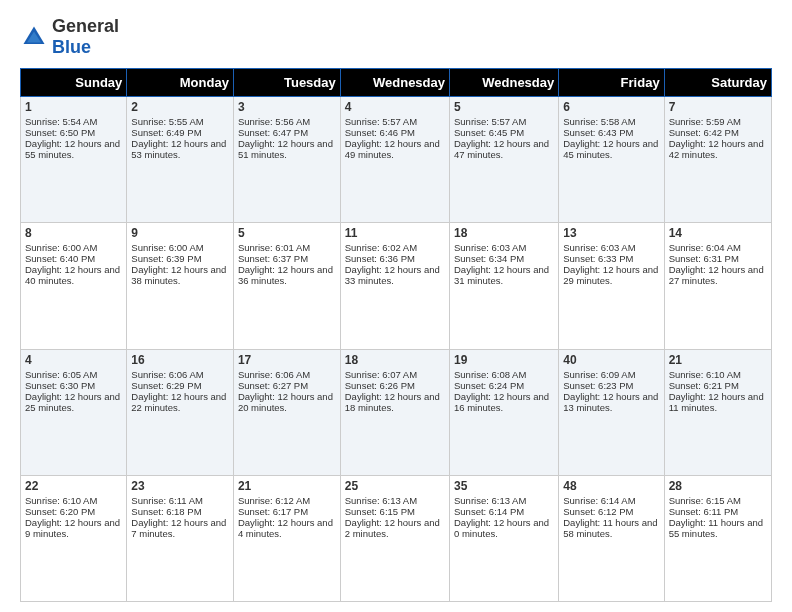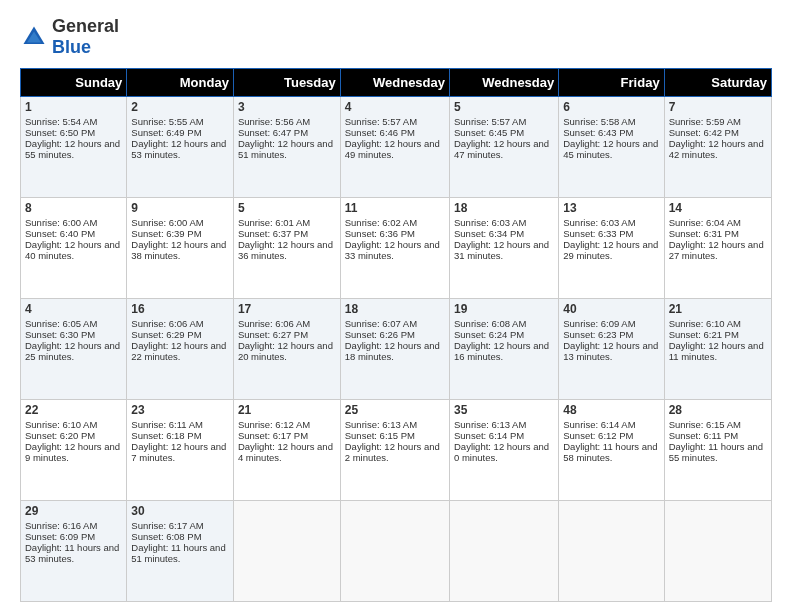--- a/index.html
+++ b/index.html
@@ -149,24 +149,15 @@
         </tr>
         <tr>
           <td><span class="day-num">22</span>Sunrise: 6:10 AM<br>Sunset: 6:20 PM<br>Daylight: 12 hours and 9 minutes.</td>
           <td><span class="day-num">23</span>Sunrise: 6:11 AM<br>Sunset: 6:18 PM<br>Daylight: 12 hours and 7 minutes.</td>
           <td><span class="day-num">21</span>Sunrise: 6:12 AM<br>Sunset: 6:17 PM<br>Daylight: 12 hours and 4 minutes.</td>
           <td><span class="day-num">25</span>Sunrise: 6:13 AM<br>Sunset: 6:15 PM<br>Daylight: 12 hours and 2 minutes.</td>
           <td><span class="day-num">35</span>Sunrise: 6:13 AM<br>Sunset: 6:14 PM<br>Daylight: 12 hours and 0 minutes.</td>
           <td><span class="day-num">48</span>Sunrise: 6:14 AM<br>Sunset: 6:12 PM<br>Daylight: 11 hours and 58 minutes.</td>
           <td><span class="day-num">28</span>Sunrise: 6:15 AM<br>Sunset: 6:11 PM<br>Daylight: 11 hours and 55 minutes.</td>
         </tr>
-        <tr>
-          <td><span class="day-num">29</span>Sunrise: 6:16 AM<br>Sunset: 6:09 PM<br>Daylight: 11 hours and 53 minutes.</td>
-          <td><span class="day-num">30</span>Sunrise: 6:17 AM<br>Sunset: 6:08 PM<br>Daylight: 11 hours and 51 minutes.</td>
-          <td class="empty-cell"></td>
-          <td class="empty-cell"></td>
-          <td class="empty-cell"></td>
-          <td class="empty-cell"></td>
-          <td class="empty-cell"></td>
-        </tr>
       </tbody>
   </table>
 </div>
 
 </body></html>

